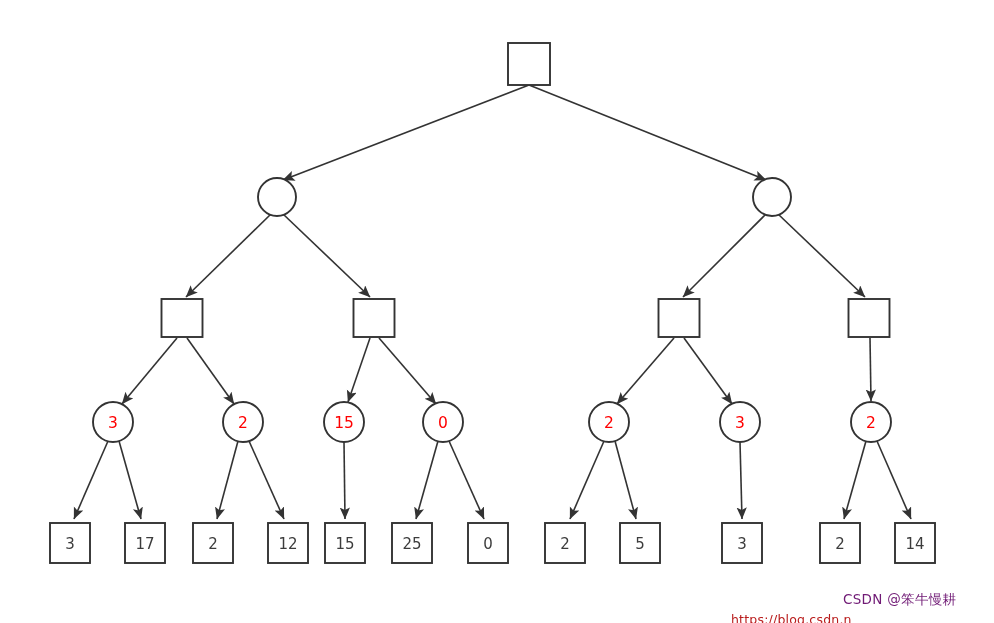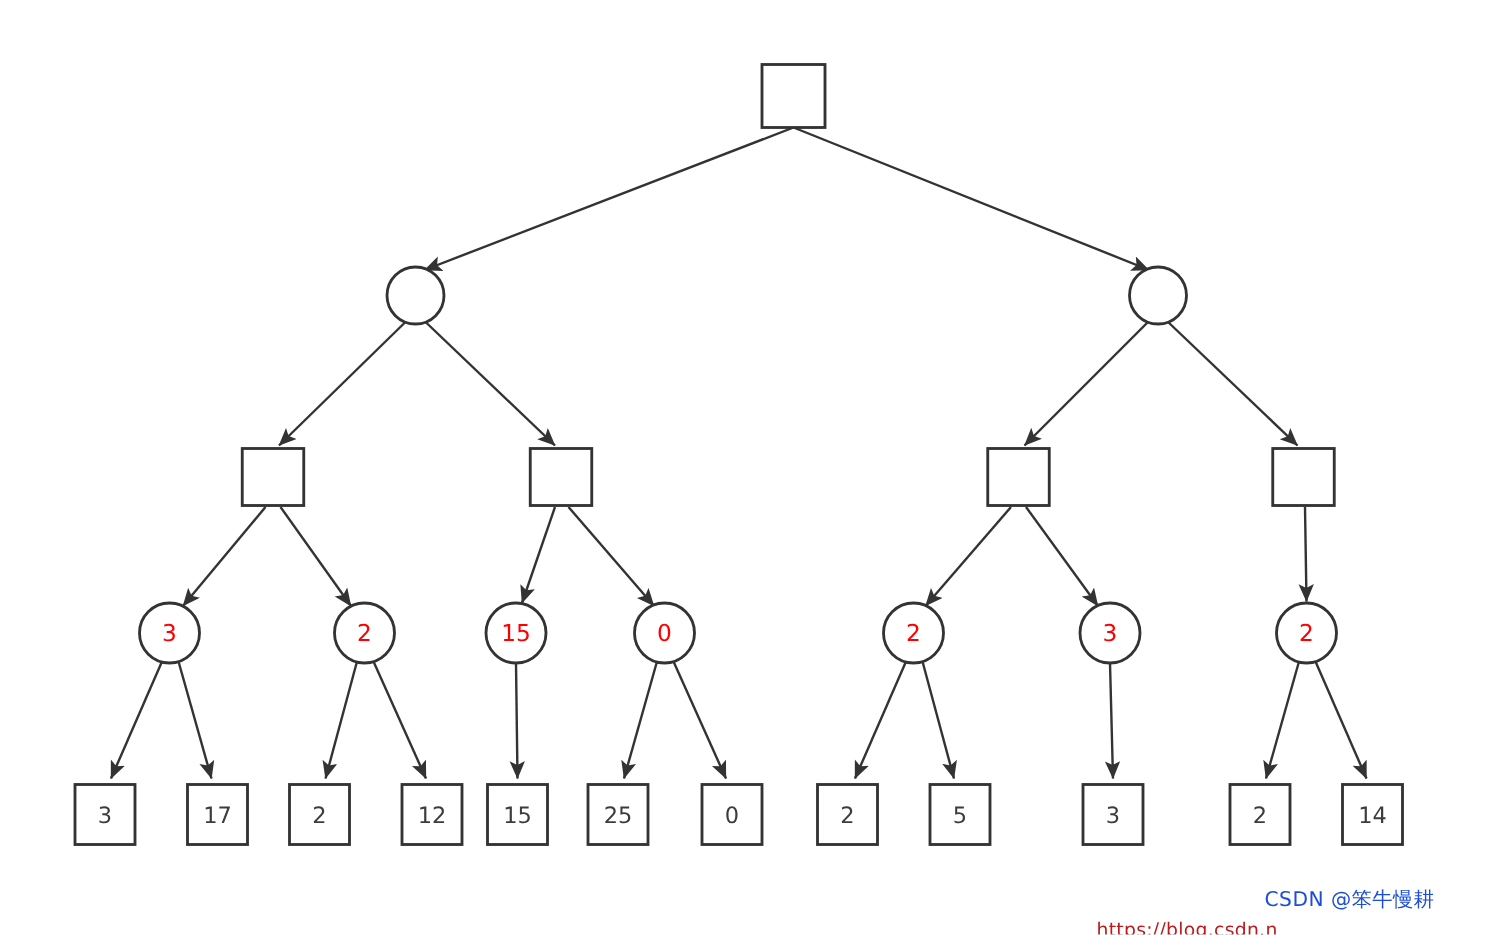--- a/index.html
+++ b/index.html
@@ -51,21 +51,21 @@
     color: #b91c1c;
     letter-spacing: 0.2px;
     white-space: nowrap;
   }
   .wm-user {
     position: absolute;
     left: 843px;
     top: 591px;
     font-family: "DejaVu Sans", sans-serif;
     font-size: 13.5px;
-    color: #1d4ed8;
+    color: #701a75;
     letter-spacing: 0.3px;
     white-space: nowrap;
   }
 </style>
 </head>
 <body>
 
 <div id="diagram-root">
 
   <svg class="tree-canvas" viewBox="0 0 994 623">

